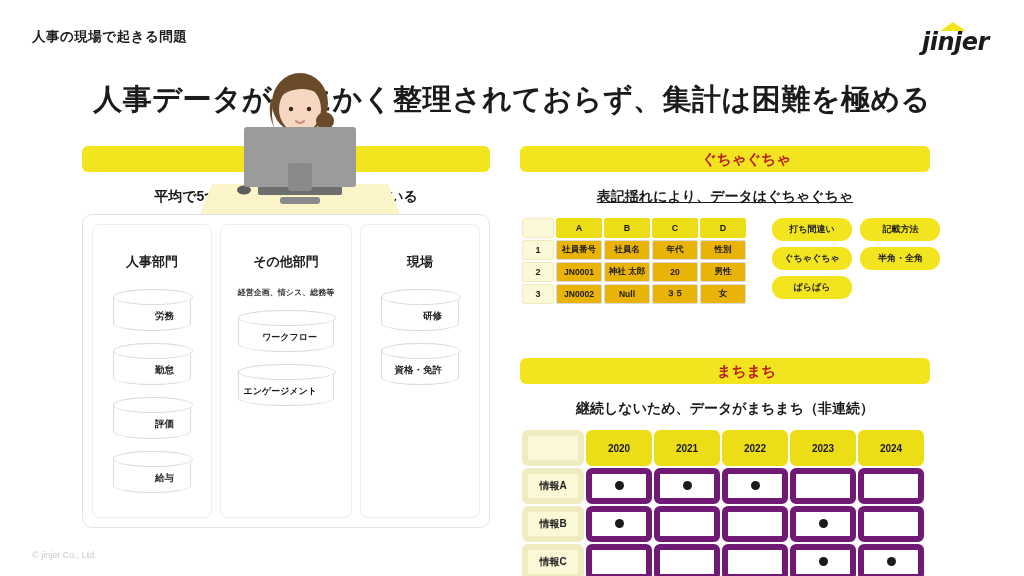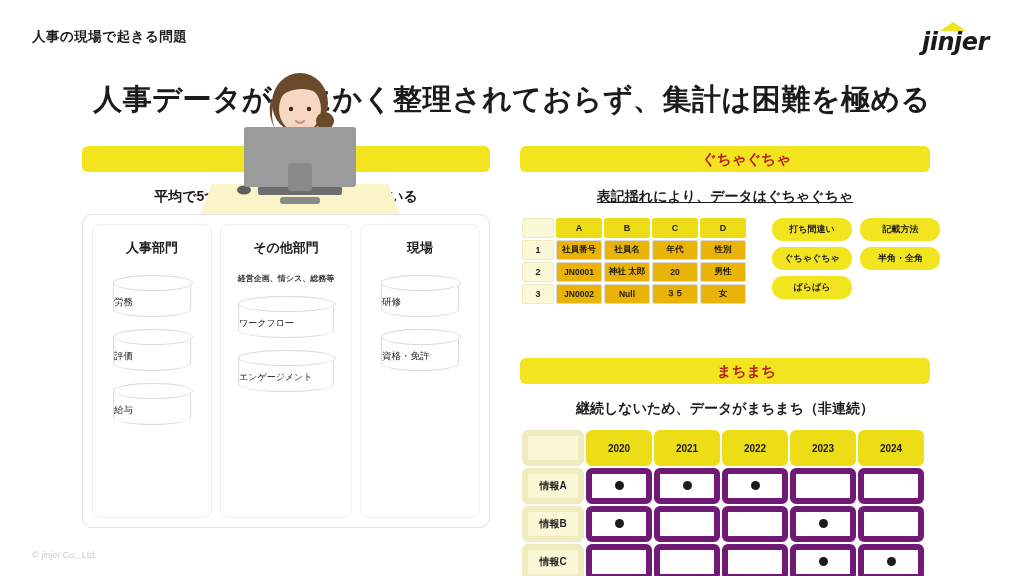--- a/index.html
+++ b/index.html
@@ -59,43 +59,43 @@
   .left .subcap { margin-top: 16px; }
   .left-box {
     position:absolute; left: 0; top: 68px;
     width: 408px; height: 314px;
     border: 1px solid #e2e2e2; border-radius: 10px; background:#fff;
   }
   .cols { position:absolute; left: 0; top: 68px; width: 408px; height: 314px;
           display:flex; justify-content: space-between; padding: 10px; }
   .col {
     border: 1px solid #eeeeee; border-radius: 8px; background:#fff;
-    width: 120px; padding-top: 14px; position: relative;
+    width: 120px; padding-top: 28px; position: relative;
   }
   .col.mid { width: 132px; }
   .col-title { text-align:center; font-size:13px; font-weight:bold; color:#1b1b1b; }
   .col-sub { text-align:center; font-size:8px; font-weight:bold; color:#333; margin-top:16px; }
 
   .cyl {
     position: relative;
     width: 78px; height: 42px;
     margin: 12px auto 0 auto;
     border: 1px solid #dcdcdc;
     border-radius: 50% / 18%;
     background: #fff;
   }
   .col.mid .cyl { width: 96px; }
   .cyl::before {
     content:""; position:absolute; left:-1px; top:-1px; width:78px; height:14px;
     border:1px solid #dcdcdc; border-radius:50%; background:#fff;
   }
   .col.mid .cyl::before { width: 96px; }
   .cyl span {
-    position:absolute; left:0; right:0; top: 20px;
-    text-align:left; font-size: 9.5px; font-weight:normal; color:#1b1b1b;
+    position:absolute; left:0; right:16px; top: 20px;
+    text-align:right; font-size: 9.5px; font-weight:bold; color:#1b1b1b;
   }
   .col.mid .cyl span { font-size: 9px; }
   .cyl.first { margin-top: 18px; }
 
   
   .illus { position:absolute; left: 118px; bottom: -10px; width: 200px; height: 165px; }
 
   
   .right-top { position:absolute; left: 520px; top: 146px; width: 410px; }
   .right-top .band { width: 410px; }
@@ -160,20 +160,23 @@
     <div class="subcap">平均で5つの人事システムに分散している</div>
 
     <div class="left-box"></div>
 
     <div class="cols">
 
       <div class="col">
         <div class="col-title">人事部門</div>
         <div class="cyl first">
             <span>労務</span>
+          </div>
+        <div class="cyl">
+            <span>勤怠</span>
           </div>
         <div class="cyl">
             <span>評価</span>
           </div>
         <div class="cyl">
             <span>給与</span>
           </div>
       </div>
 
       <div class="col mid">

